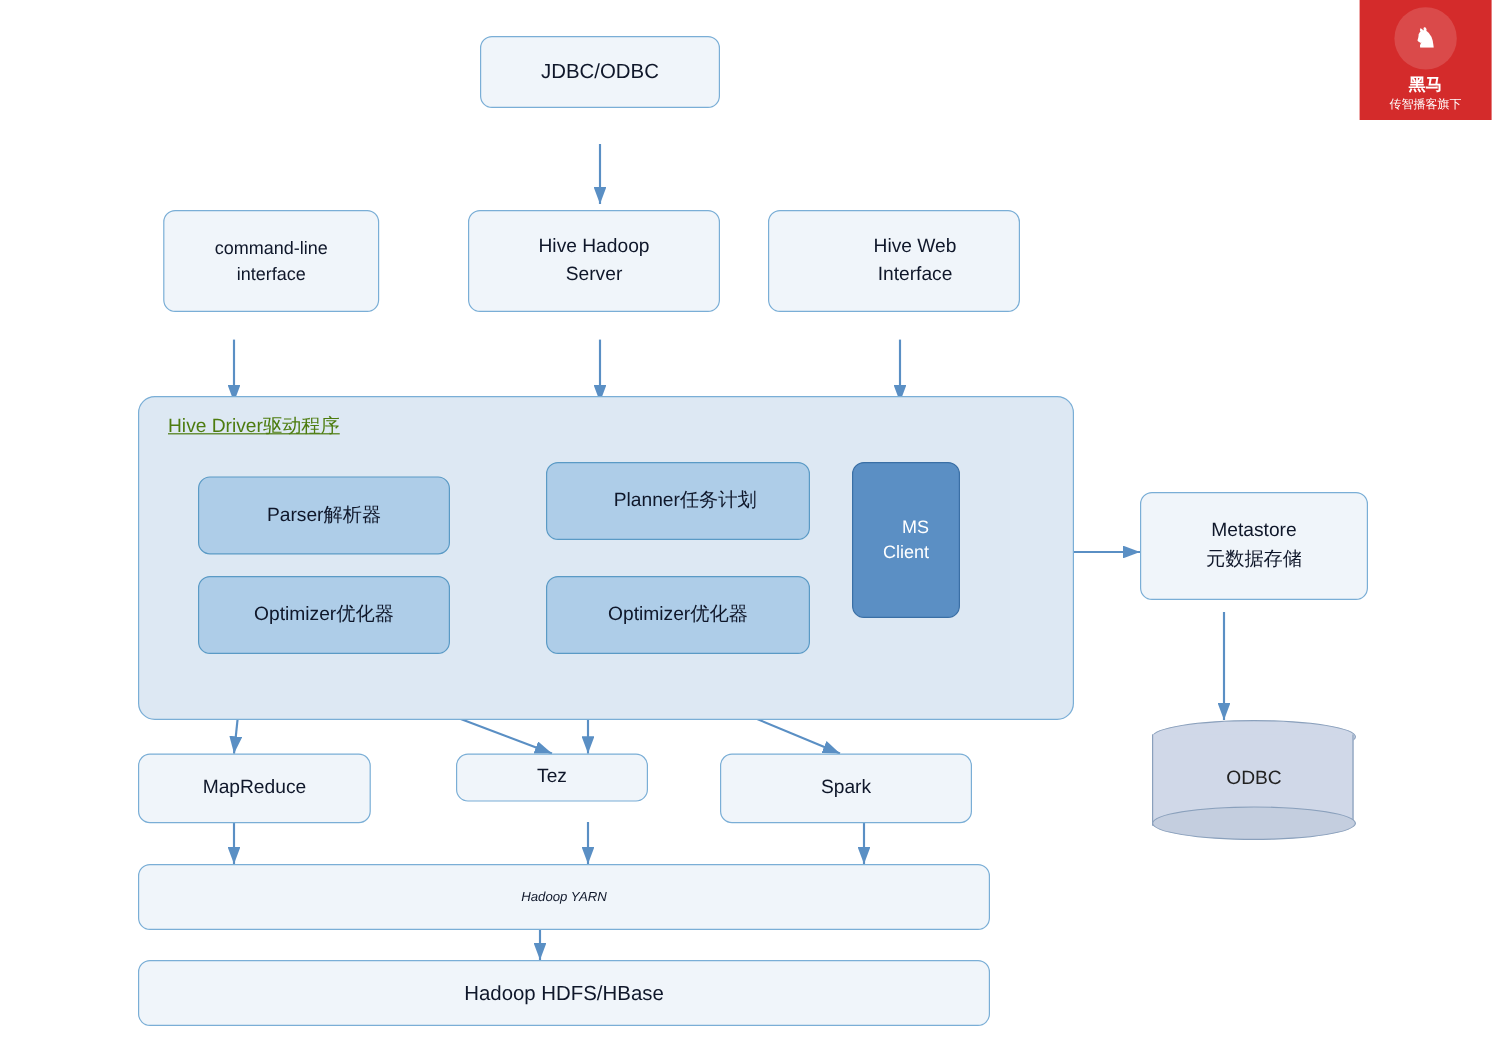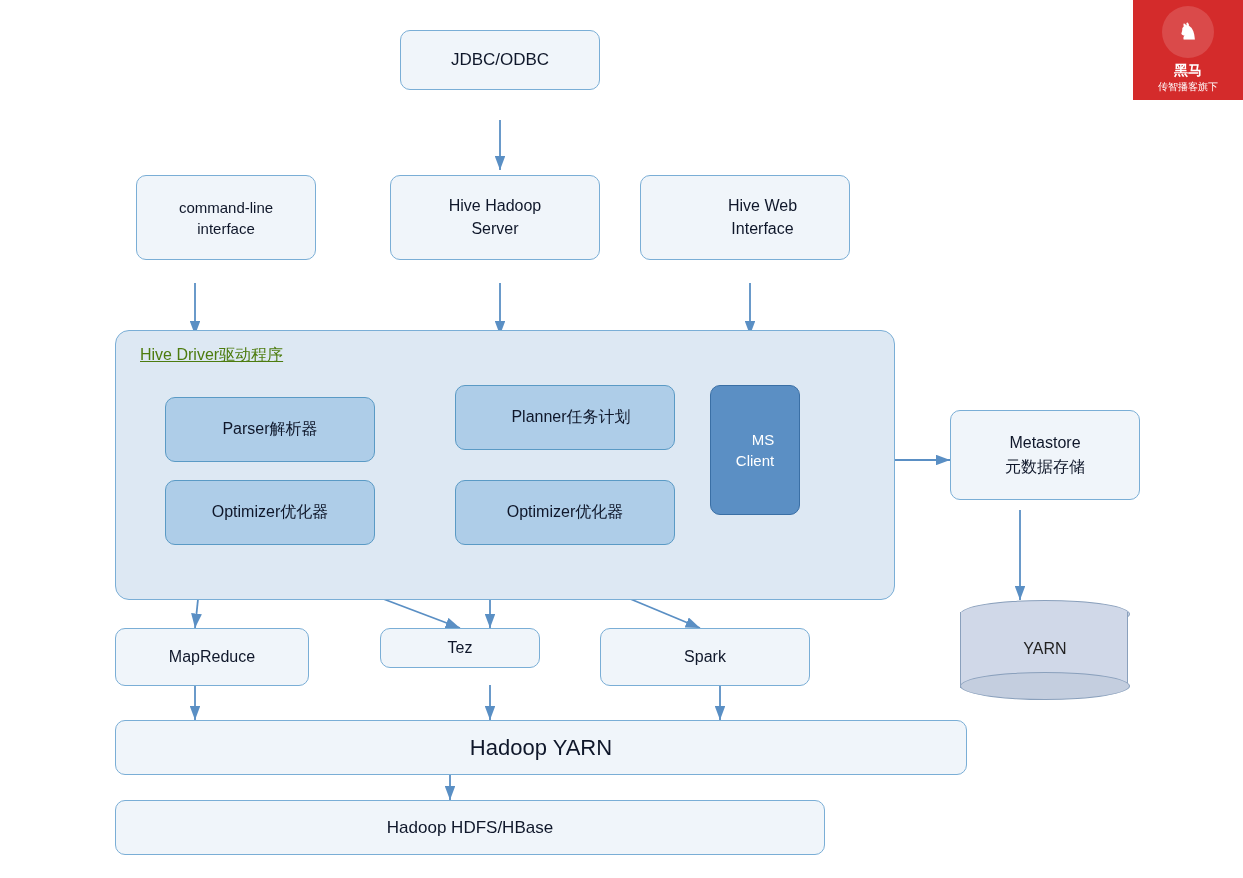--- a/index.html
+++ b/index.html
@@ -191,37 +191,37 @@
   </div>
 
   <div style="position:absolute;left:960px;top:600px;width:170px;height:100px;">
 
     <div style="position:absolute;top:0;left:0;width:170px;height:28px;background:#d0d8e8;border:1.5px solid #8aa0bc;border-radius:50%;"></div>
 
     <div style="position:absolute;top:12px;left:0;width:168px;height:76px;background:#d0d8e8;border-left:1.5px solid #8aa0bc;border-right:1.5px solid #8aa0bc;"></div>
 
     <div style="position:absolute;bottom:0;left:0;width:170px;height:28px;background:#c4cedf;border:1.5px solid #8aa0bc;border-radius:50%;"></div>
     <div style="position:absolute;top:40px;left:0;width:100%;text-align:center;font-size:16px;color:#222;">
-      <span>YARN</span>
+      <span>ODBC</span>
     </div>
   </div>
 
   <div class="box" style="left:115px;top:628px;width:194px;height:58px;font-size:16px;">
     <span>MapReduce</span>
   </div>
 
   <div class="box" style="left:380px;top:628px;width:160px;height:40px;font-size:16px;">
     <span>Tez</span>
   </div>
 
   <div class="box" style="left:600px;top:628px;width:210px;height:58px;font-size:16px;">
     <span>Spark</span>
   </div>
 
-  <div class="box" style="left:115px;top:720px;width:852px;height:55px;font-size:22px;">
+  <div class="box" style="left:115px;top:720px;width:710px;height:55px;font-size:11px;font-style:italic;">
     <span>Hadoop YARN</span>
   </div>
 
   <div class="box" style="left:115px;top:800px;width:710px;height:55px;font-size:17px;">
     <span>Hadoop HDFS/HBase</span>
   </div>
 
 </div>
 
 </body></html>

